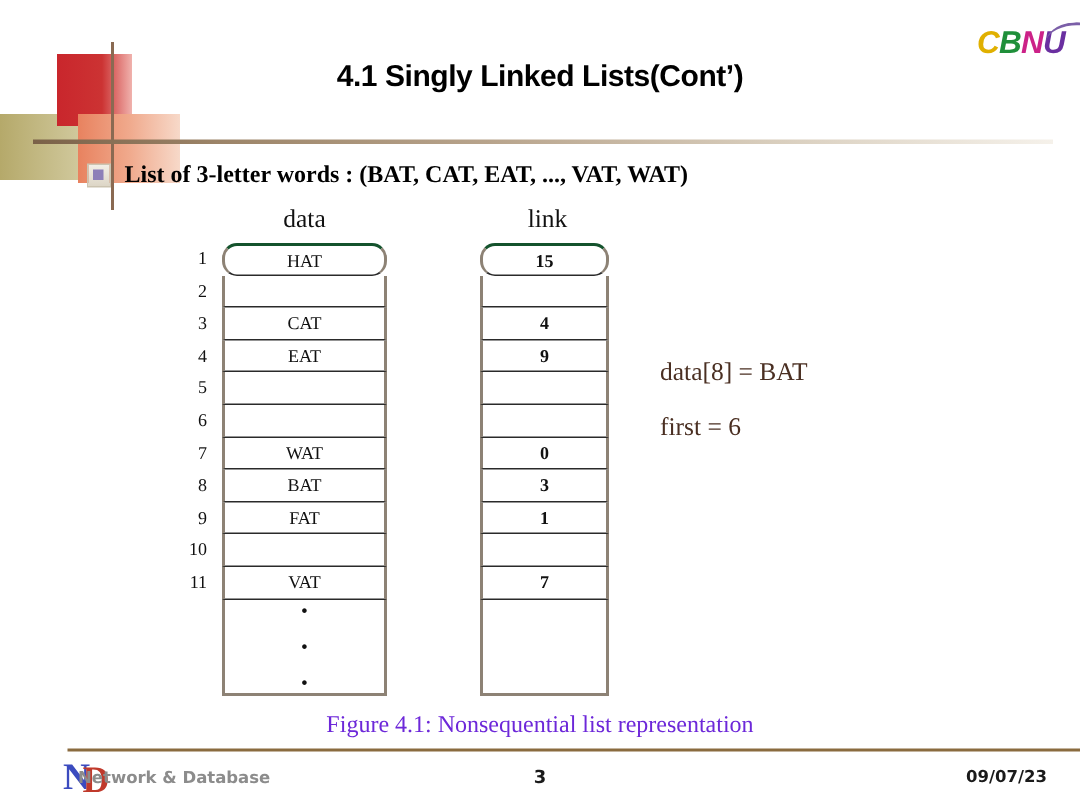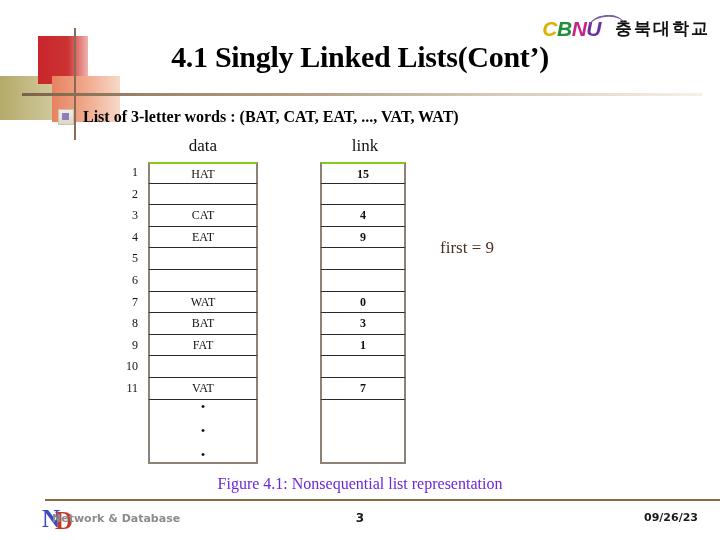--- a/index.html
+++ b/index.html
@@ -94,23 +94,23 @@
     width: 680px; height: 3px;
     background: linear-gradient(90deg, #7a6148 0%, #9c8468 18%, #b8a48c 45%, #d8cdbc 72%, #f5f1ea 100%);
   }
 
   
   #slide-title {
     position: absolute;
     left: 0; top: 40px;
     width: 720px;
     text-align: center;
-    font-family: Liberation Serif, serif;
-    font-weight: bold;
-    font-size: 30px;
+    font-family: Liberation Sans, sans-serif;
+    font-weight: bold;
+    font-size: 20px;
     color: #000000;
     letter-spacing: -0.3px;
   }
 
   
   #bullet-line {
     position: absolute;
     left: 58px; top: 108px;
     display: flex;
     align-items: center;
@@ -183,21 +183,21 @@
     border-left: 2px solid #8d8275;
     border-right: 2px solid #8d8275;
     border-bottom: 1.5px solid #2a2a2a;
     text-align: center;
     line-height: 20px;
     font-size: 12px;
     color: #111111;
   }
   .cell.data-cell { left: 148px; width: 110px; }
   .cell.link-cell { left: 320px; width: 86px; font-weight: bold; }
-  .row.first .cell { border-top: 2px solid #84cc16; }
+  .row.first .cell { border-top: 2px solid #14532d; border-radius: 10px; }
 
   #dots-row {
     position: relative;
     height: 64px;
   }
   #dots-row .cell {
     height: 64px;
     border-bottom: 2px solid #8d8275;
     line-height: 1;
   }
@@ -295,21 +295,20 @@
   }
 </style>
 </head>
 <body>
 
 <div id="brand-logo">
   <div class="cbnu">
     <span class="c">C</span><span class="b">B</span><span class="n">N</span><span class="u">U</span>
     <div id="brand-swoosh"></div>
   </div>
-  <div id="brand-korean">충북대학교</div>
 </div>
 
 <div id="deco">
   <div id="deco-khaki"></div>
   <div id="deco-red"></div>
   <div id="deco-salmon"></div>
   <div id="deco-vline"></div>
 </div>
 <div id="title-rule"></div>
 
@@ -388,27 +387,28 @@
             <span>•</span>
             <span>•</span>
           </div>
         </div>
         <div class="cell link-cell"></div>
       </div>
     </div>
 </div>
 
 <div id="annotations">
-    <div class="annotation">first = 9</div>
+    <div class="annotation">data[8] = BAT</div>
+    <div class="annotation">first = 6</div>
   </div>
 
 <div id="figure-caption">Figure 4.1: Nonsequential list representation</div>
 
 <div id="footer-rule"></div>
 <div id="footer">
   <div id="nd-logo">
     <span class="nd-n">N</span>
     <span class="nd-d">D</span>
   </div>
   <div id="footer-text">Network &amp; Database</div>
   <div id="page-number">3</div>
-  <div id="footer-date">09/26/23</div>
+  <div id="footer-date">09/07/23</div>
 </div>
 
 </body></html>

